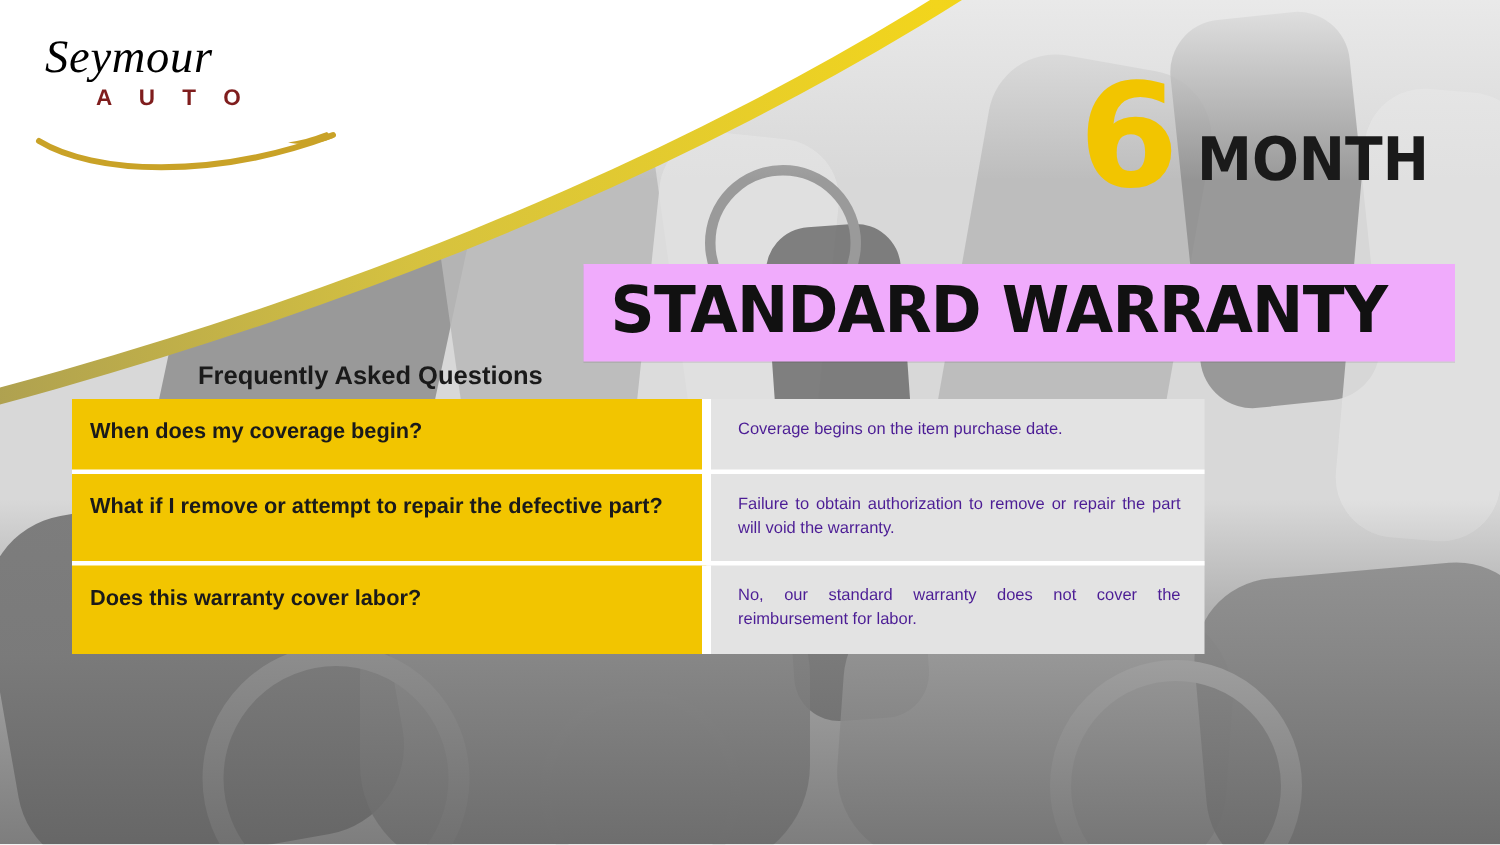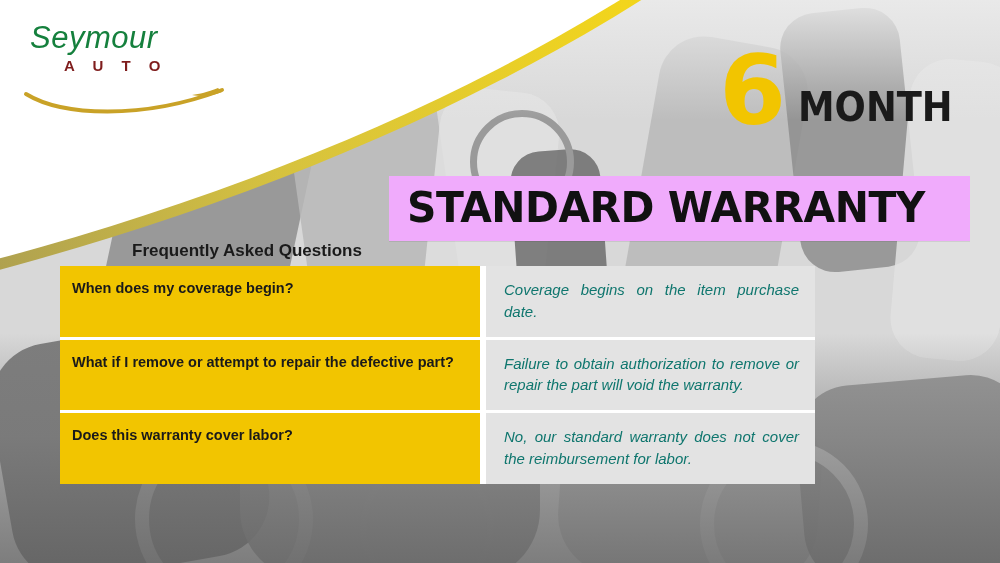--- a/index.html
+++ b/index.html
@@ -82,24 +82,24 @@
   
   .logo {
     position: absolute;
     left: 22px;
     top: 22px;
     z-index: 6;
     width: 210px;
     height: 80px;
   }
   .logo .brand {
-    font-family: Liberation Sans, sans-serif;
+    font-family: Liberation Serif, serif;
     font-style: italic;
     font-size: 31px;
-    color: #15803d;
+    color: #000000;
     letter-spacing: 0.5px;
     line-height: 1;
     padding-left: 8px;
   }
   .logo .sub {
     font-family: "Liberation Sans", sans-serif;
     font-size: 15px;
     letter-spacing: 7px;
     color: #7f1d1d;
     padding-left: 42px;
@@ -171,21 +171,21 @@
     top: 241px;
     z-index: 6;
     font-family: "Liberation Sans", sans-serif;
     font-weight: bold;
     font-size: 17px;
     color: #1a1a1a;
   }
 
   .faq-table {
     position: absolute;
-    left: 60px;
+    left: 48px;
     top: 266px;
     width: 755px;
     z-index: 6;
     border-collapse: collapse;
     table-layout: fixed;
   }
   .faq-table tr { }
   .faq-table td {
     vertical-align: top;
     padding: 13px 14px 14px 12px;
@@ -195,27 +195,26 @@
     width: 394px;
     background: #f2c500;
     font-weight: bold;
     font-size: 14.5px;
     color: #1a1a1a;
     line-height: 1.35;
     border-right: 6px solid #ffffff;
   }
   .faq-table td.a {
     background: #e3e3e3;
-    font-size: 15px;
-    color: #0f766e;
+    font-size: 11px;
+    color: #4c1d95;
     line-height: 1.45;
     text-align: justify;
     padding-left: 18px;
     padding-right: 16px;
-    font-style: italic;
   }
   .faq-table tr:last-child td { border-bottom: none; }
 </style>
 </head>
 <body>
 
 <div class="page">
 
   <div class="bg-photo">
     <div class="blob dark" style="left:120px; top:60px; width:180px; height:300px; border-radius:60px; transform:rotate(12deg);"></div>

